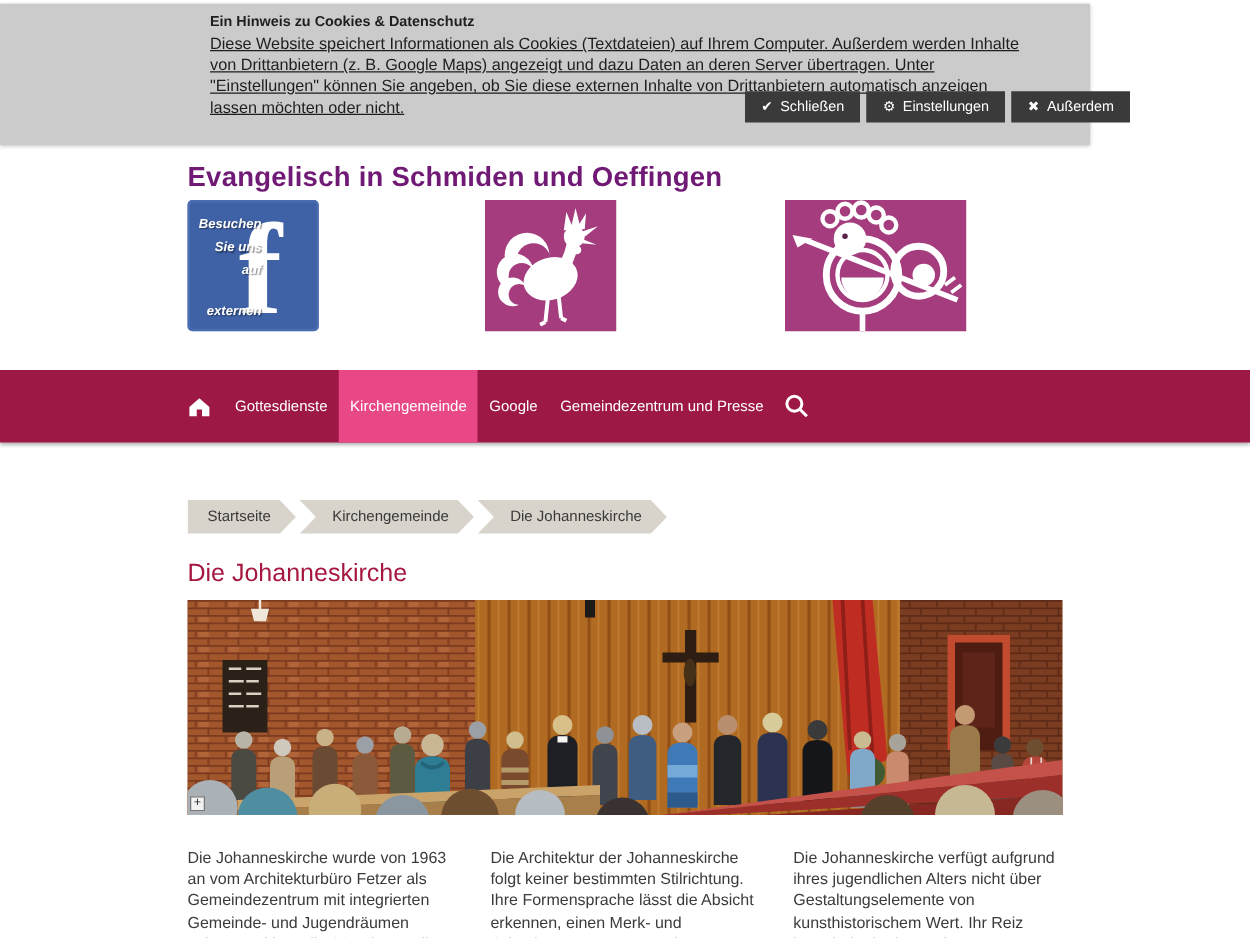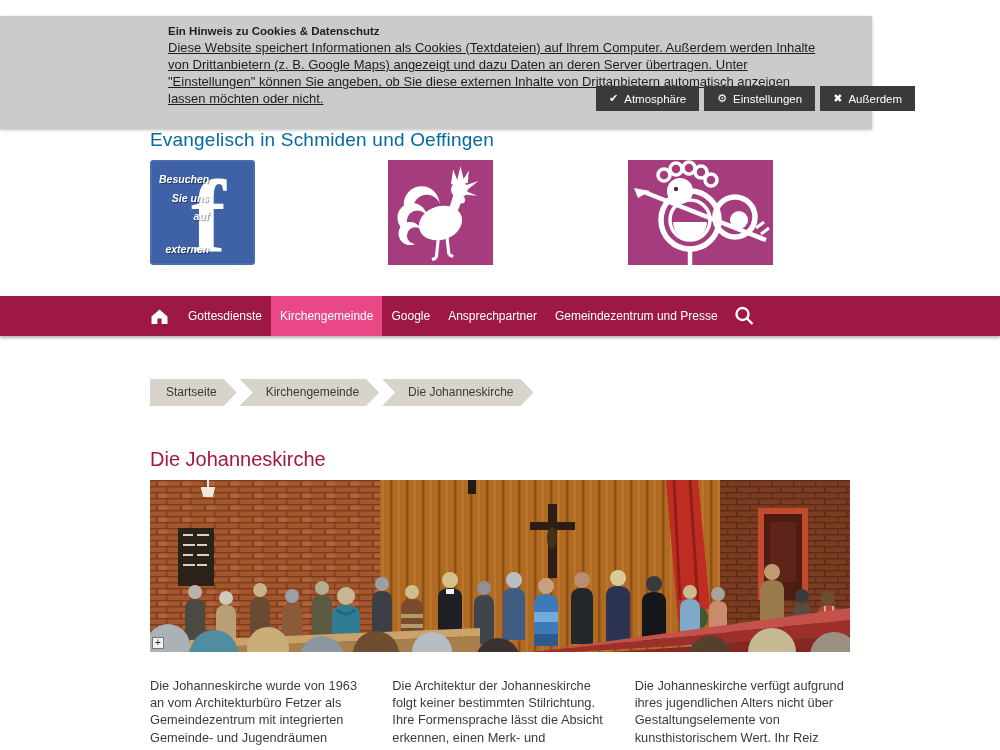--- a/index.html
+++ b/index.html
@@ -7,39 +7,39 @@
   body {
     position: relative;
     overflow: hidden;
     background: #fff;
     font-family: "Liberation Sans", sans-serif;
     color: #3a3a3a;
   }
 
   
   .cookie-banner {
-    position: absolute; top:16px; left:0; width:872px; height:113px;
+    position: absolute; top:3px; left:0; width:872px; height:113px;
     background:#cbcbcb; z-index:20;
     box-shadow: 0 1px 3px rgba(0,0,0,.25);
   }
   .cookie-inner { position:absolute; left:168px; top:9px; width:680px; }
   .cookie-title { font-size:11.5px; font-weight:bold; color:#1e1e1e; margin-bottom:2px; }
   .cookie-text  { font-size:13px; line-height:1.32; color:#1e1e1e; width:660px;text-decoration:underline; }
   .cookie-buttons { position:absolute; top:70px; left:596px; display:flex; gap:5px; }
   .cookie-btn {
     background:#3a3a3a; color:#fff; border:none; cursor:pointer;
     font-family:"Liberation Sans",sans-serif; font-size:11.5px;
     padding:6px 13px; display:flex; align-items:center; gap:6px;
   }
   .cookie-btn .ico { font-size:11px; }
 
   
   .site-title {
     position:absolute; top:129px; left:150px;
-    font-size:19px; color:#0369a1; font-weight:400; letter-spacing:.2px;
+    font-size:22px; color:#701a75; font-weight:700; letter-spacing:.2px;
   }
 
   
   .logo { position:absolute; top:160px; height:105px; overflow:hidden; }
   .logo-fb {
     left:150px; width:105px; background:#3f62a7; border-radius:4px;
     box-shadow: inset 0 0 0 2px #4a6cb0;
   }
   .fb-f {
     position:absolute; right:2px; top:8px; width:62px; height:110px;
@@ -48,35 +48,35 @@
   }
   .fb-lines { position:absolute; left:9px; top:14px; color:#fff; font-style:italic; font-weight:bold; font-size:10.5px; line-height:1; text-shadow:1px 1px 1px rgba(0,0,0,.45); }
   .fb-lines div { margin-bottom:8px;text-align:right; }
   .fb-lines .fb-last { margin-top:22px; }
   .logo-rooster { left:388px; width:105px; background:#a43c7e; }
   .logo-hen { left:628px; width:145px; background:#a43c7e; }
   .logo svg { display:block; }
 
   
   .nav {
-    position:absolute; top:296px; left:0; width:1000px; height:40px;
+    position:absolute; top:296px; left:0; width:1000px; height:58px;
     background:#9d1844; display:flex; align-items:stretch; z-index:5;
     box-shadow: 0 2px 3px rgba(0,0,0,.3);
     padding-left:150px;
   }
   .nav-item {
     display:flex; align-items:center; padding:0 9px;
     color:#fff; font-size:12px; cursor:pointer; white-space:nowrap;
   }
   .nav-item.home { padding:0 10px 0 0; }
   .nav-item.active { background:#e84885; }
   .nav-search { display:flex; align-items:center; padding:0 6px; cursor:pointer; }
 
   
-  .breadcrumb { position:absolute; top:379px; left:150px; display:flex; z-index:4;text-align:center; }
+  .breadcrumb { position:absolute; top:400px; left:150px; display:flex; z-index:4;text-align:center; }
   .crumb {
     background:#d8d3cb; height:27px; line-height:27px;
     font-size:12px; color:#3a3a3a; cursor:pointer;
     padding:0 20px 0 16px; margin-right:3px;
     clip-path: polygon(0 0, calc(100% - 13px) 0, 100% 50%, calc(100% - 13px) 100%, 0 100%);
     filter: drop-shadow(0 1px 1px rgba(0,0,0,.15));
   }
   .crumb + .crumb {
     padding-left:26px;
     clip-path: polygon(0 0, calc(100% - 13px) 0, 100% 50%, calc(100% - 13px) 100%, 0 100%, 13px 50%);
@@ -107,21 +107,21 @@
 <body>
 
 <div class="cookie-banner">
   <div class="cookie-inner">
     <div class="cookie-title">Ein Hinweis zu Cookies &amp; Datenschutz</div>
     <div class="cookie-text">Diese Website speichert Informationen als Cookies (Textdateien) auf Ihrem Computer. Außerdem werden Inhalte von Drittanbietern (z. B. Google Maps) angezeigt und dazu Daten an deren Server übertragen. Unter "Einstellungen" können Sie angeben, ob Sie diese externen Inhalte von Drittanbietern automatisch anzeigen lassen möchten oder nicht.</div>
   </div>
   <div class="cookie-buttons">
     <button class="cookie-btn">
       <span class="ico">✔</span>
-      <span>Atmosphäre</span>
+      <span>Schließen</span>
     </button>
     <button class="cookie-btn">
       <span class="ico">⚙</span>
       <span>Einstellungen</span>
     </button>
     <button class="cookie-btn">
       <span class="ico">✖</span>
       <span>Außerdem</span>
     </button>
   </div>
@@ -202,23 +202,20 @@
     </svg>
   </div>
   <div class="nav-item">
       <span>Gottesdienste</span>
     </div>
   <div class="nav-item active">
       <span>Kirchengemeinde</span>
     </div>
   <div class="nav-item">
       <span>Google</span>
-    </div>
-  <div class="nav-item">
-      <span>Ansprechpartner</span>
     </div>
   <div class="nav-item">
       <span>Gemeindezentrum und Presse</span>
     </div>
   <div class="nav-search">
     <svg width="22" height="22" viewBox="0 0 22 22">
       <circle cx="9.5" cy="9" r="6" stroke="#fff" stroke-width="2.4" fill="none"></circle>
       <path d="M14,13.5 L19.5,19" stroke="#fff" stroke-width="2.4"></path>
     </svg>
   </div>

